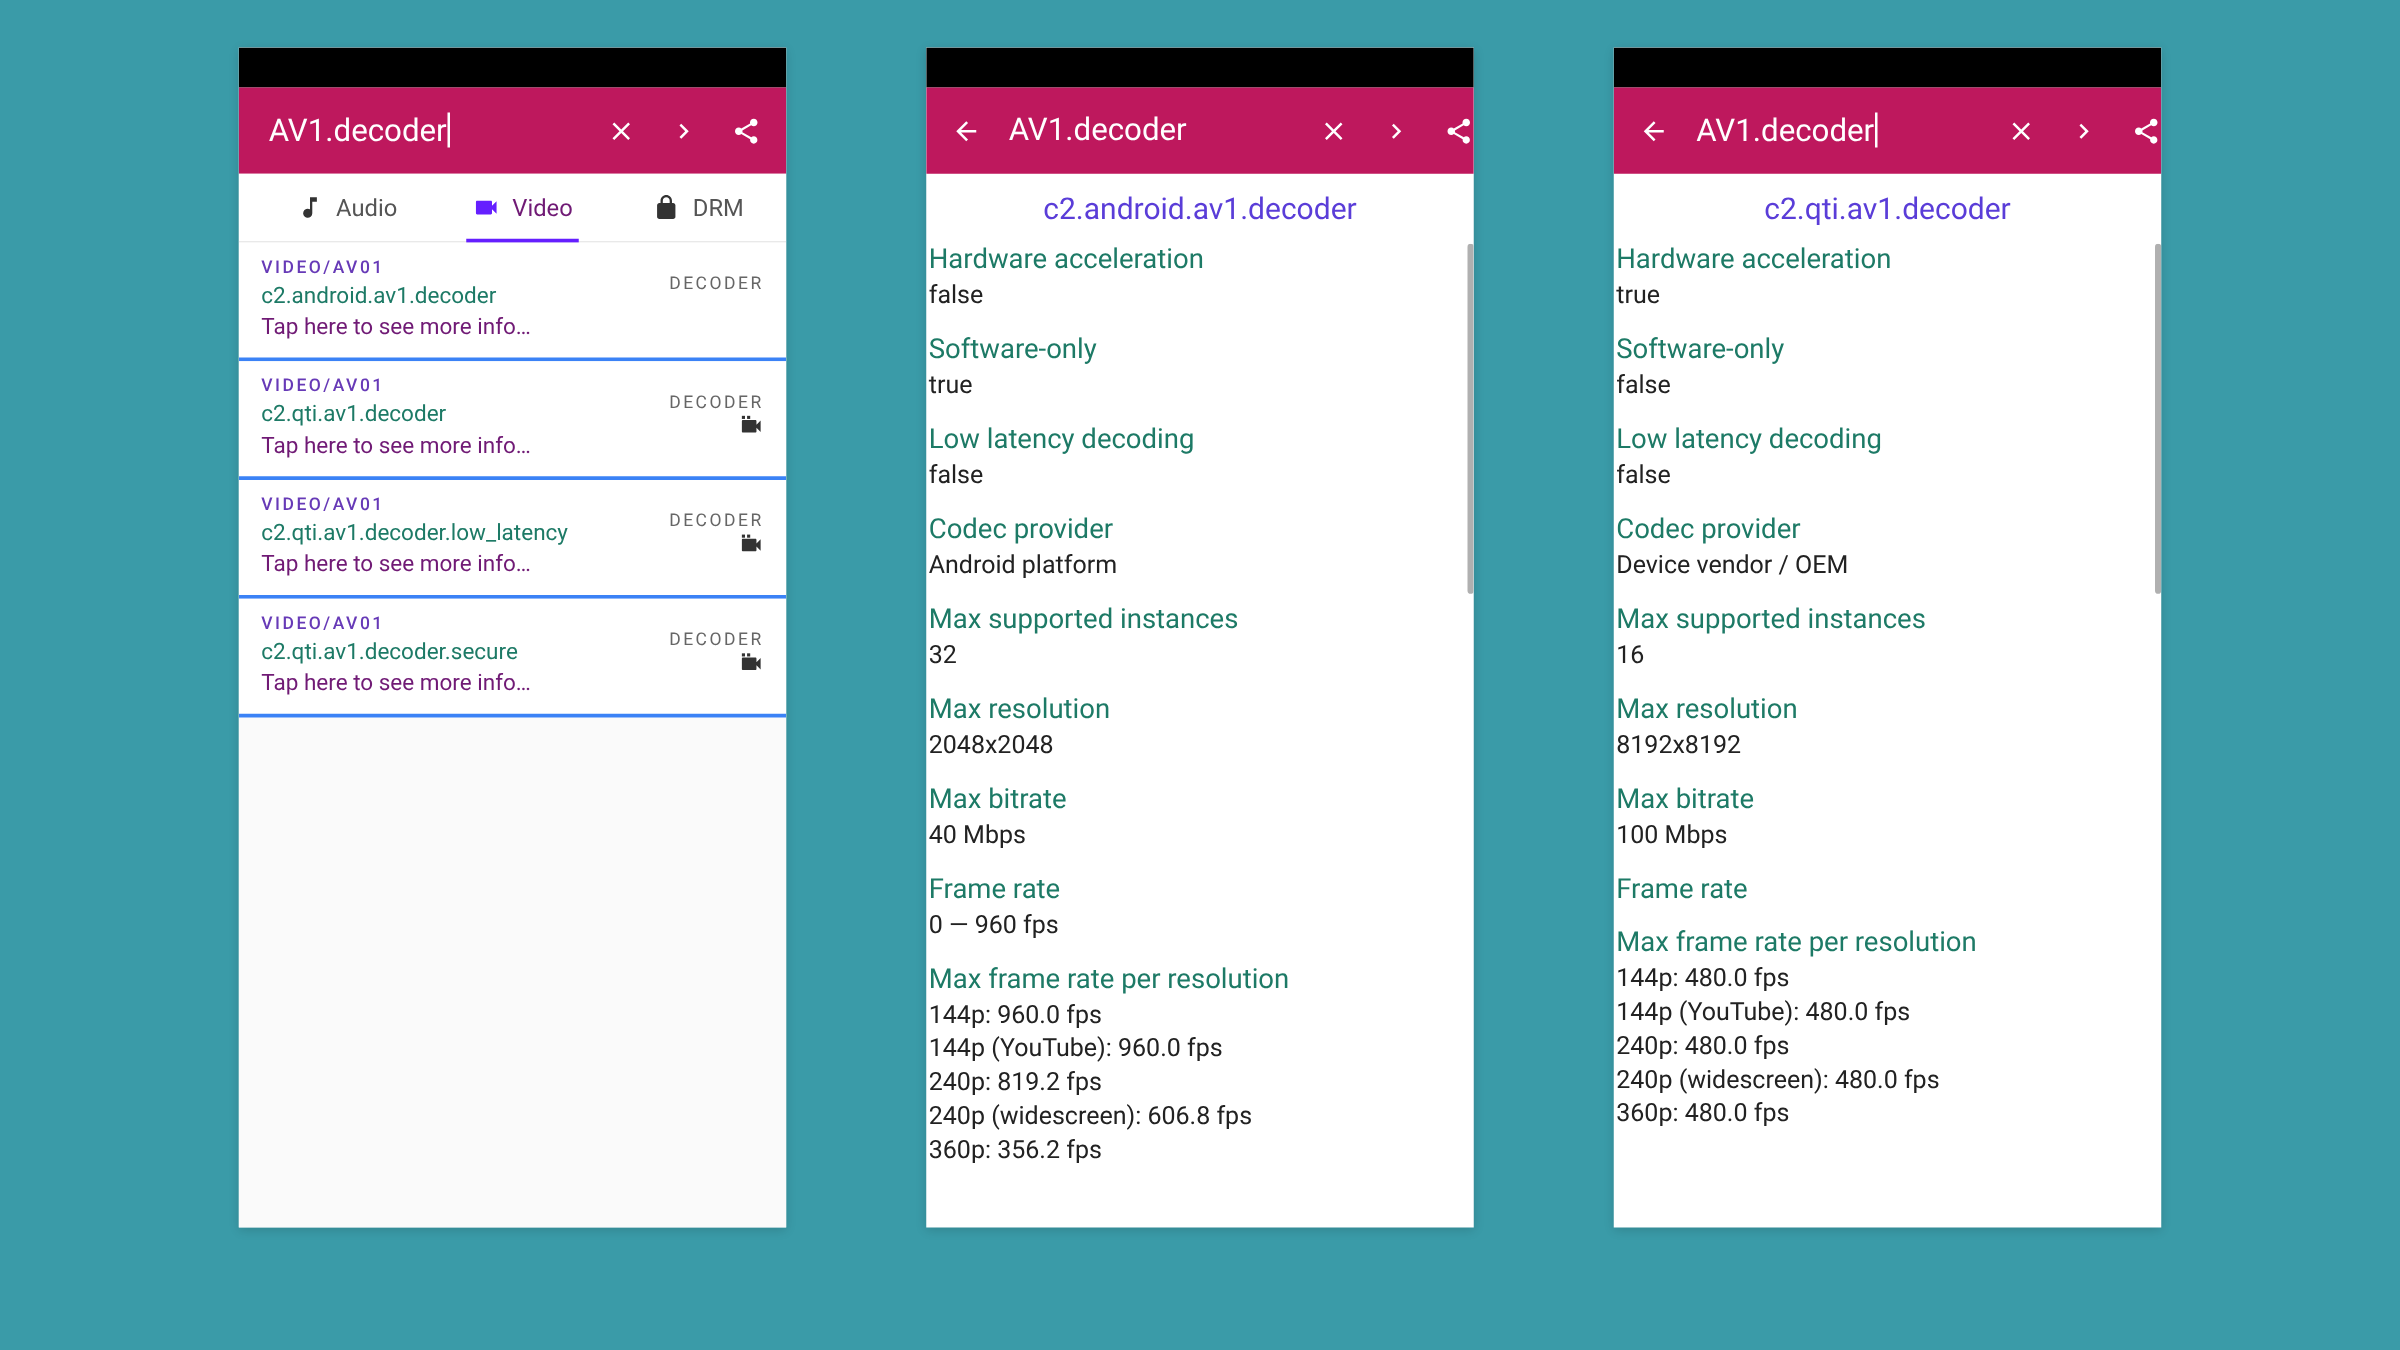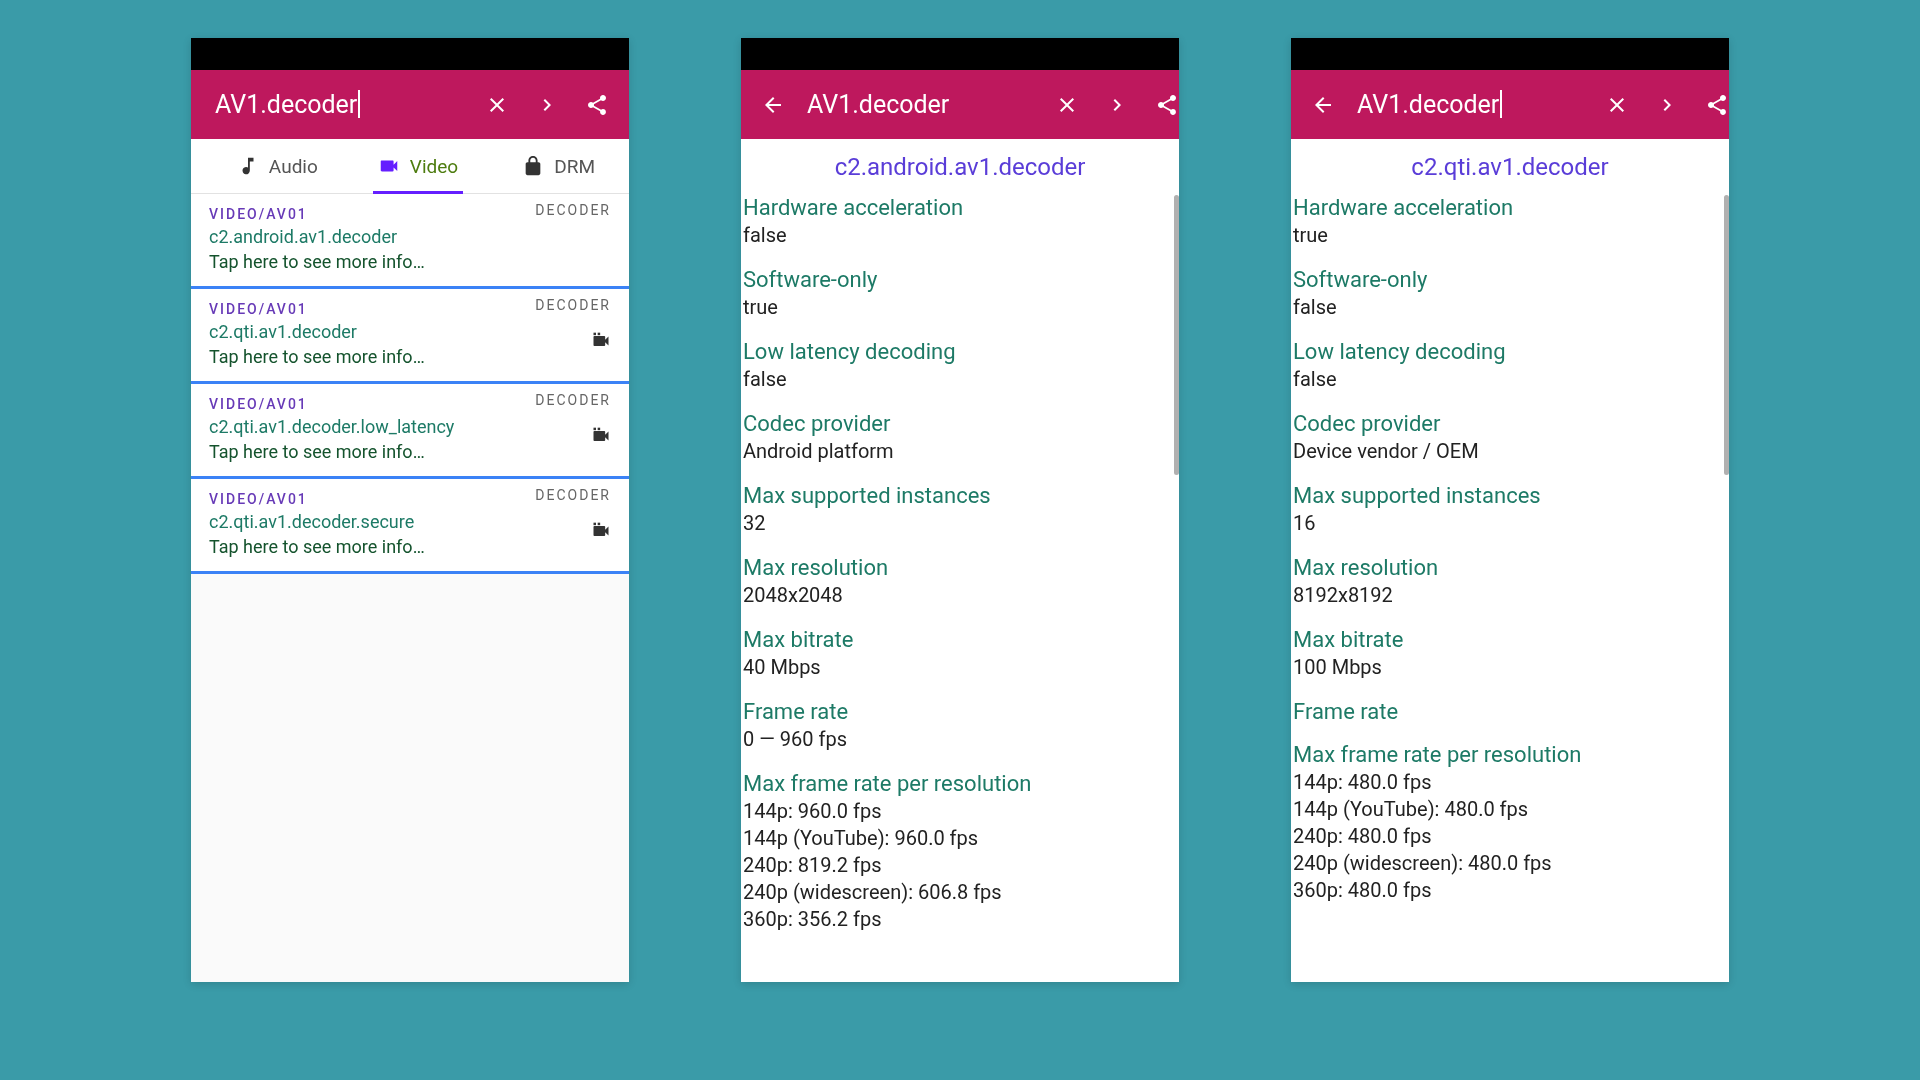--- a/index.html
+++ b/index.html
@@ -75,21 +75,21 @@
     flex: 1;
     display: flex;
     align-items: center;
     justify-content: center;
     gap: 10px;
     font-size: 19px;
     color: #555;
     position: relative;
     cursor: pointer;
   }
-  .tab.active { color: #4d7c0f; }
+  .tab.active { color: #701a75; }
   .tab.active::after {
     content: '';
     position: absolute;
     bottom: -1px; left: 18%; right: 18%;
     height: 3px;
     background: #651fff;
   }
   .tab-icon { width: 22px; height: 22px; }
   .list { flex: 1; overflow: hidden; background: #fafafa; }
   .row {
@@ -100,32 +100,32 @@
     cursor: pointer;
   }
   .row .mime {
     color: #673ab7;
     font-size: 14px;
     letter-spacing: 2px;
     font-weight: 500;
   }
   .row .badge {
     position: absolute;
-    top: 8px; right: 18px;
+    top: 25px; right: 18px;
     font-size: 14px;
     letter-spacing: 2px;
     color: #666;
   }
   .row .name {
     color: #1d7a66;
     font-size: 18px;
     margin-top: 4px;
   }
   .row .hint {
-    color: #14532d;
+    color: #701a75;
     font-size: 18px;
     margin-top: 4px;
   }
   .row .hw-icon {
     position: absolute;
     right: 18px;
     top: 42px;
     width: 20px;
     height: 20px;
     color: #333;

